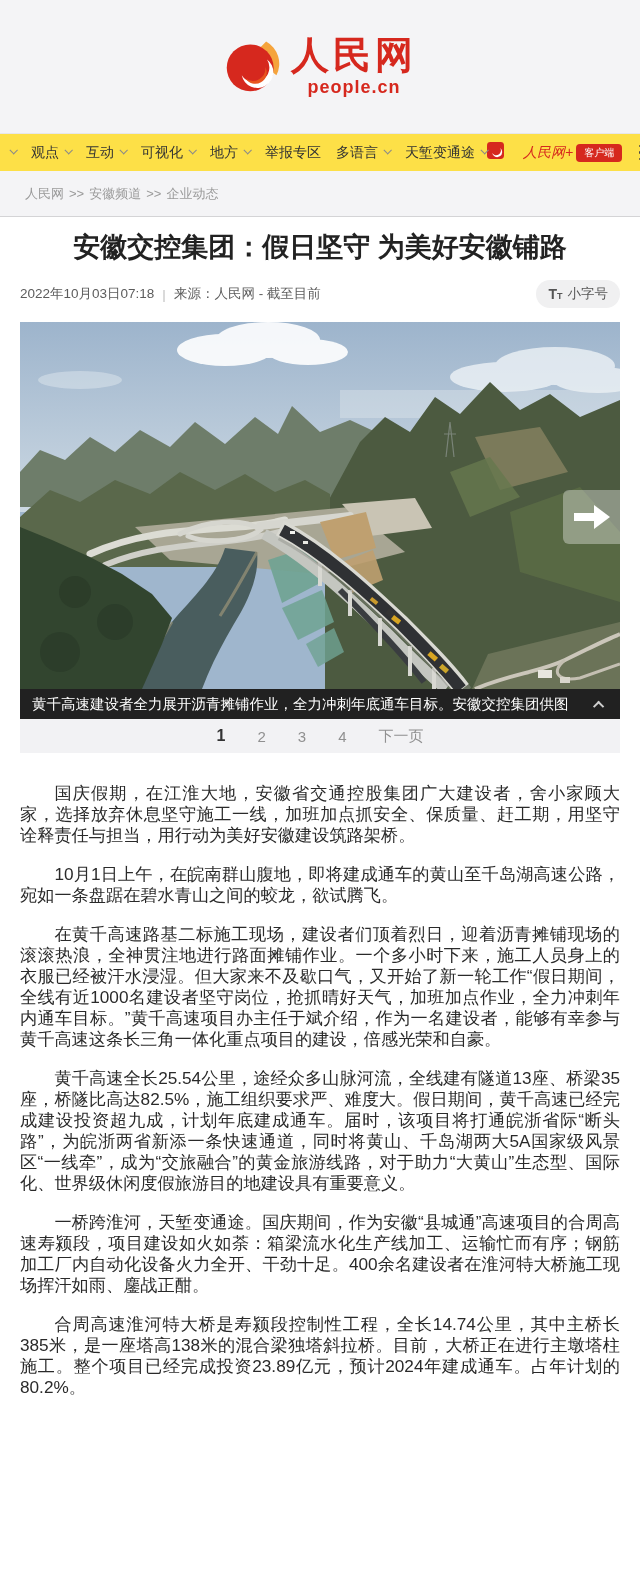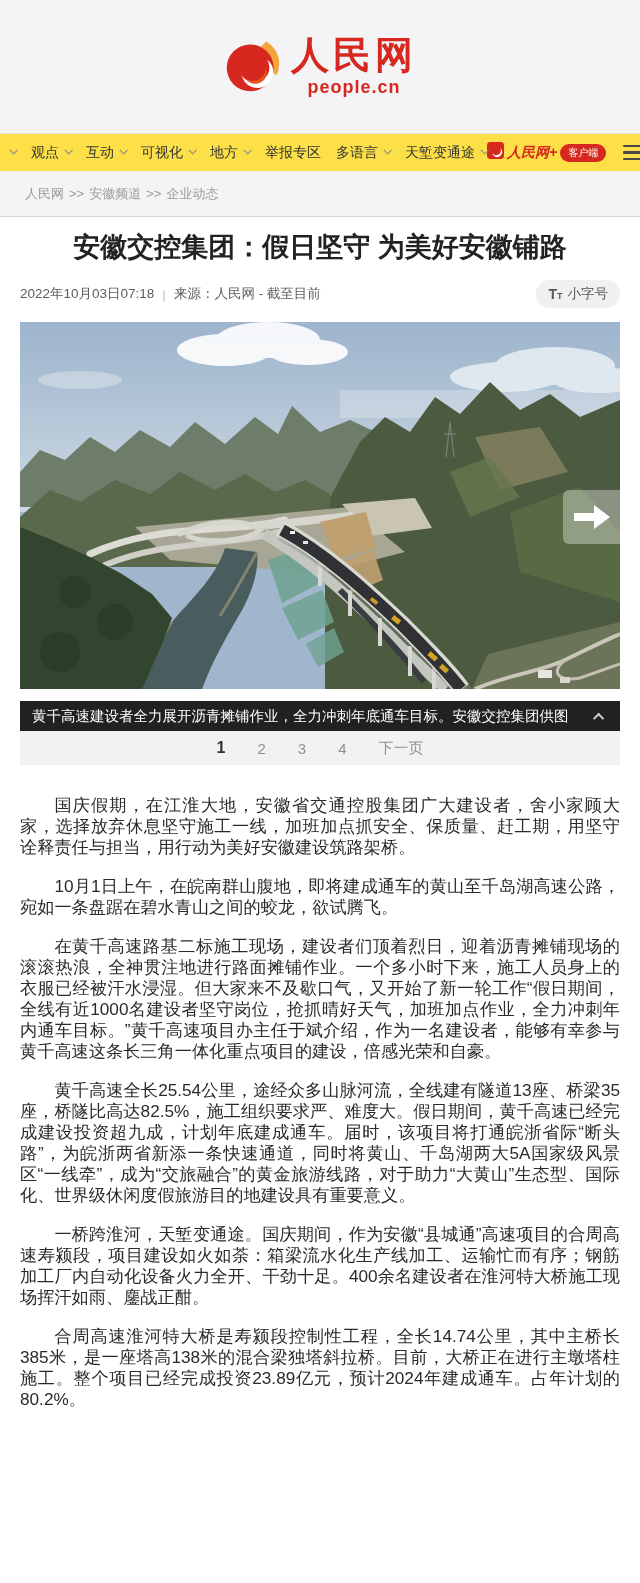--- a/index.html
+++ b/index.html
@@ -24,22 +24,22 @@
     display:flex; align-items:center; padding:0 14px 0 4px; white-space:nowrap;
   }
   .nav-item { font-size:14px; color:#333; margin-left:15px; display:inline-flex; align-items:center; cursor:pointer; }
   .nav-item:first-child { margin-left:0; }
   .chev {
     width:6px; height:6px; border-right:1.5px solid #8a8a8a; border-bottom:1.5px solid #8a8a8a;
     transform:rotate(45deg) translateY(-1px); display:inline-block; margin-left:6px; margin-bottom:3px;
   }
   .nav-right { margin-left:auto; display:flex; align-items:center; gap:16px; }
   .app-badge { display:flex; align-items:center; gap:3px; cursor:pointer; }
-  .badge-brand { color:#d6281e; font-size:14px; font-weight:bold; font-style:italic; }
-  .badge-tag { background:#d6281e; color:#fff; font-size:10px; padding:2px 8px; border-radius:9px; }
+  .badge-brand { color:#d6281e; font-size:14px; font-weight:normal; font-style:italic;margin-left:16px; }
+  .badge-tag { background:#d6281e; color:#fff; font-size:10px; padding:2px 8px; border-radius:4px; }
   .hamburger { display:flex; flex-direction:column; gap:4px; cursor:pointer; padding:3px 1px; }
   .hamburger span { display:block; width:19px; height:2.2px; background:#4a4a4a; border-radius:1px; }
   
   .breadcrumb-bar {
     height:45px; background:#f4f4f6; display:flex; align-items:center;
     padding-left:25px; font-size:13px; color:#9a9a9a;
   }
   .breadcrumb-bar .crumb { cursor:pointer; }
   .breadcrumb-bar .sep { margin:0 5px; }
   
@@ -63,21 +63,21 @@
   .figure { margin:14px 20px 0; }
   .photo { position:relative; width:600px; height:367px; overflow:hidden; background:#9fb6cd; cursor:pointer; }
   .photo svg { display:block; }
   .photo-arrow {
     position:absolute; right:0; top:168px; width:57px; height:54px;
     background:rgba(255,255,255,0.35); border-radius:6px 0 0 6px;
     display:flex; align-items:center; justify-content:center; cursor:pointer;
   }
   .caption-bar {
     background:#212121; color:#fff; min-height:30px; display:flex; align-items:center;
-    padding:0 12px; font-size:14.5px;margin-top:12px;
+    padding:0 12px; font-size:14.5px;
   }
   .caption-collapse { margin-left:auto; padding:2px 4px; cursor:pointer; }
   .chev-up {
     width:8px; height:8px; border-left:2px solid #cfcfcf; border-top:2px solid #cfcfcf;
     transform:rotate(45deg) translateY(2px); display:inline-block;
   }
   .pagination {
     background:#f2f2f4; height:34px; display:flex; align-items:center; justify-content:center;
     gap:32px; font-size:15px; color:#909090;
   }

